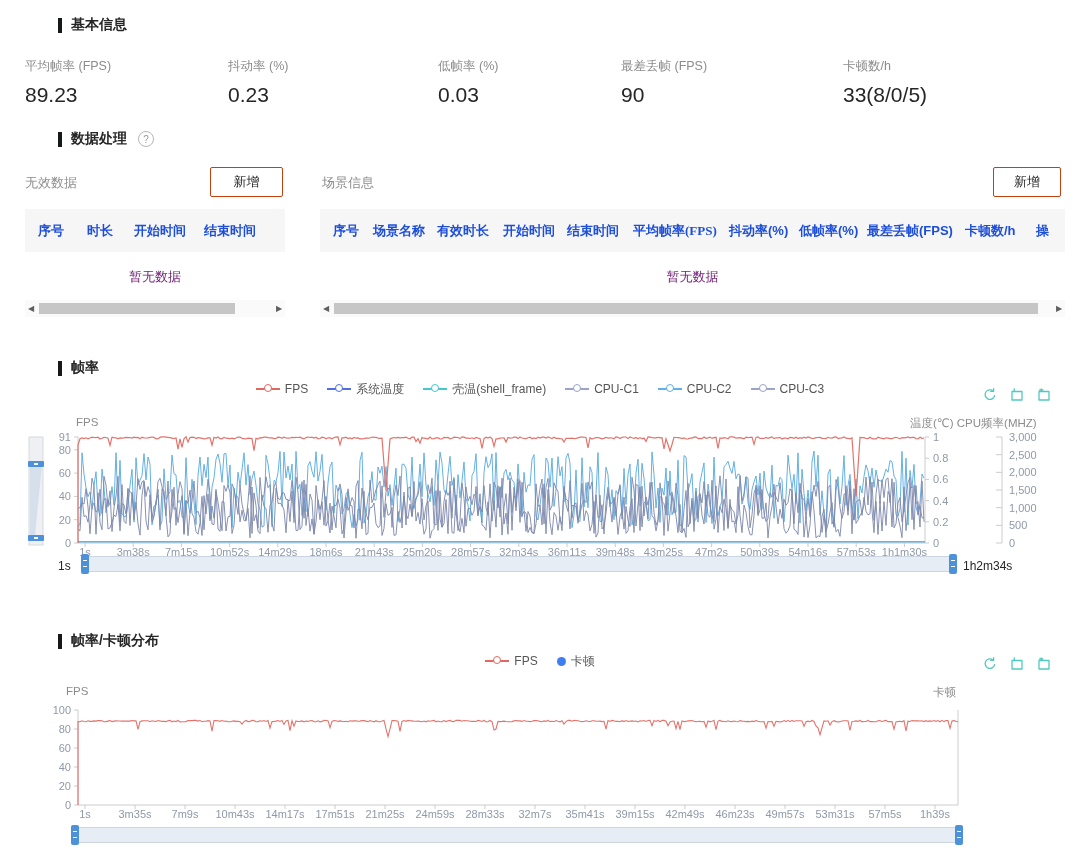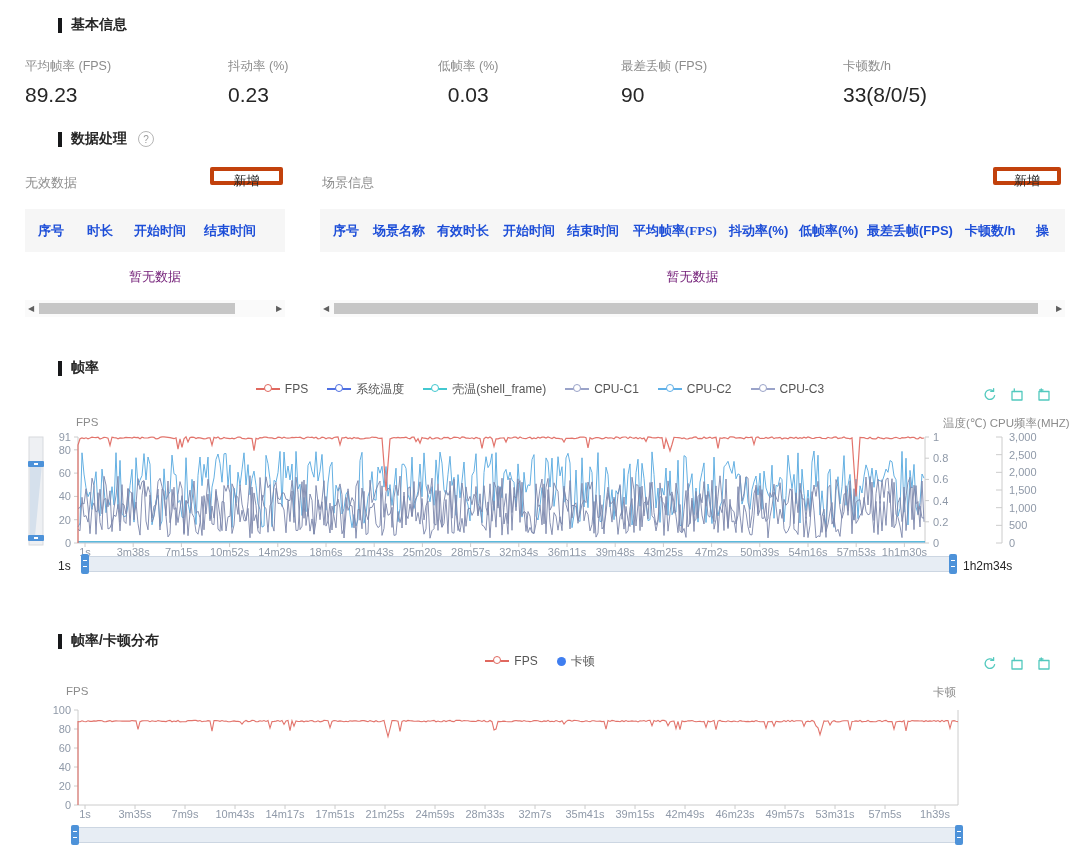--- a/index.html
+++ b/index.html
@@ -9,21 +9,21 @@
             font-size:14px;font-weight:700;color:#262626;margin-left:48px;}
   .bar{width:4px;height:15px;background:#17181a;display:inline-block}
   .help{width:14px;height:14px;border:1px solid #b6b6b6;border-radius:50%;color:#9a9a9a;
         font-size:10px;font-weight:400;display:inline-flex;align-items:center;justify-content:center;
         margin-left:2px;cursor:pointer}
   #metrics{position:absolute;top:58px;left:0;width:1080px;height:62px}
   .metric{position:absolute;top:0}
   .m-label{font-size:12.5px;color:#8c8c8c}
   .m-value{font-size:21px;color:#262626;margin-top:8px}
   .panel-title{position:absolute;font-size:13px;color:#8c8c8c}
-  .btn{position:absolute;height:18px;background:#fff;border:4px solid #c2410c;border-radius:2px;
+  .btn{position:absolute;height:30px;background:#fff;border:1px solid #c2410c;border-radius:2px;
        font-size:13px;color:#262626;cursor:pointer;font-family:Liberation Mono, monospace}
   .thead{position:absolute;height:43px;background:#f6f6f6;display:flex;align-items:center;
          overflow:hidden;padding-left:13px;box-sizing:border-box}
   .th{font-size:13px;font-weight:700;color:#1d4ed8;flex:0 0 auto;white-space:nowrap}
   .empty{position:absolute;text-align:center;font-size:13px;color:#701a75}
   .scroll{position:absolute;height:17px;background:#fafafa}
   .arr{position:absolute;top:0;font-size:8px;color:#5f5f5f;width:12px;text-align:center;line-height:17px;cursor:pointer}
   .arr.l{left:0}.arr.r{right:0}
   .thumb{position:absolute;top:3px;height:11px;background:#c6c6c6;cursor:pointer}
   .legend{position:absolute;left:0;width:100%;display:flex;justify-content:center;gap:19px;align-items:center;height:14px}
@@ -53,21 +53,21 @@
   </div>
   <div id="metrics">
       <div class="metric" style="left: 25px;">
         <div class="m-label">平均帧率 (FPS)</div>
         <div class="m-value">89.23</div>
       </div>
       <div class="metric" style="left: 228px;">
         <div class="m-label">抖动率 (%)</div>
         <div class="m-value">0.23</div>
       </div>
-      <div class="metric" style="left: 438px; text-align: center;">
+      <div class="metric" style="left: 438px;">
         <div class="m-label">低帧率 (%)</div>
         <div class="m-value">0.03</div>
       </div>
       <div class="metric" style="left: 621px;">
         <div class="m-label">最差丢帧 (FPS)</div>
         <div class="m-value">90</div>
       </div>
       <div class="metric" style="left: 843px;">
         <div class="m-label">卡顿数/h</div>
         <div class="m-value">33(8/0/5)</div>
@@ -180,21 +180,21 @@
       </span>
       <span>
         <svg width="16" height="16" style="position: static;">
           <path d="M3,4.5 H13 V13 H3 Z" fill="none" stroke="#52c9be" stroke-width="1.3" stroke-linecap="round" stroke-linejoin="round"></path>
           <path d="M5.3,4.5 V1.8 M3.6,3 L7,3" fill="none" stroke="#52c9be" stroke-width="1.3" stroke-linecap="round" stroke-linejoin="round"></path>
         </svg>
       </span>
     </div>
 
   <div class="ax-name" style="left:76px;top:416px">FPS</div>
-  <div class="ax-name" style="left:943px;top:416px">
+  <div class="ax-name" style="left:910px;top:416px">
     <span>温度(℃)</span>
     <span>CPU频率(MHZ)</span>
   </div>
 
   <svg id="vzoom" style="left:26px;top:436px" width="20" height="112">
     <rect x="3" y="1" width="14" height="108" fill="#eef0f3" stroke="#d7dade"></rect>
     <polygon points="4,28 16,28 9,100 4,100" fill="#d5e0ec"></polygon>
     <rect x="2" y="25" width="16" height="6" rx="1" fill="#4d92d9"></rect>
     <rect x="8" y="27" width="4" height="2" fill="#fff"></rect>
     <rect x="2" y="99" width="16" height="6" rx="1" fill="#4d92d9"></rect>

